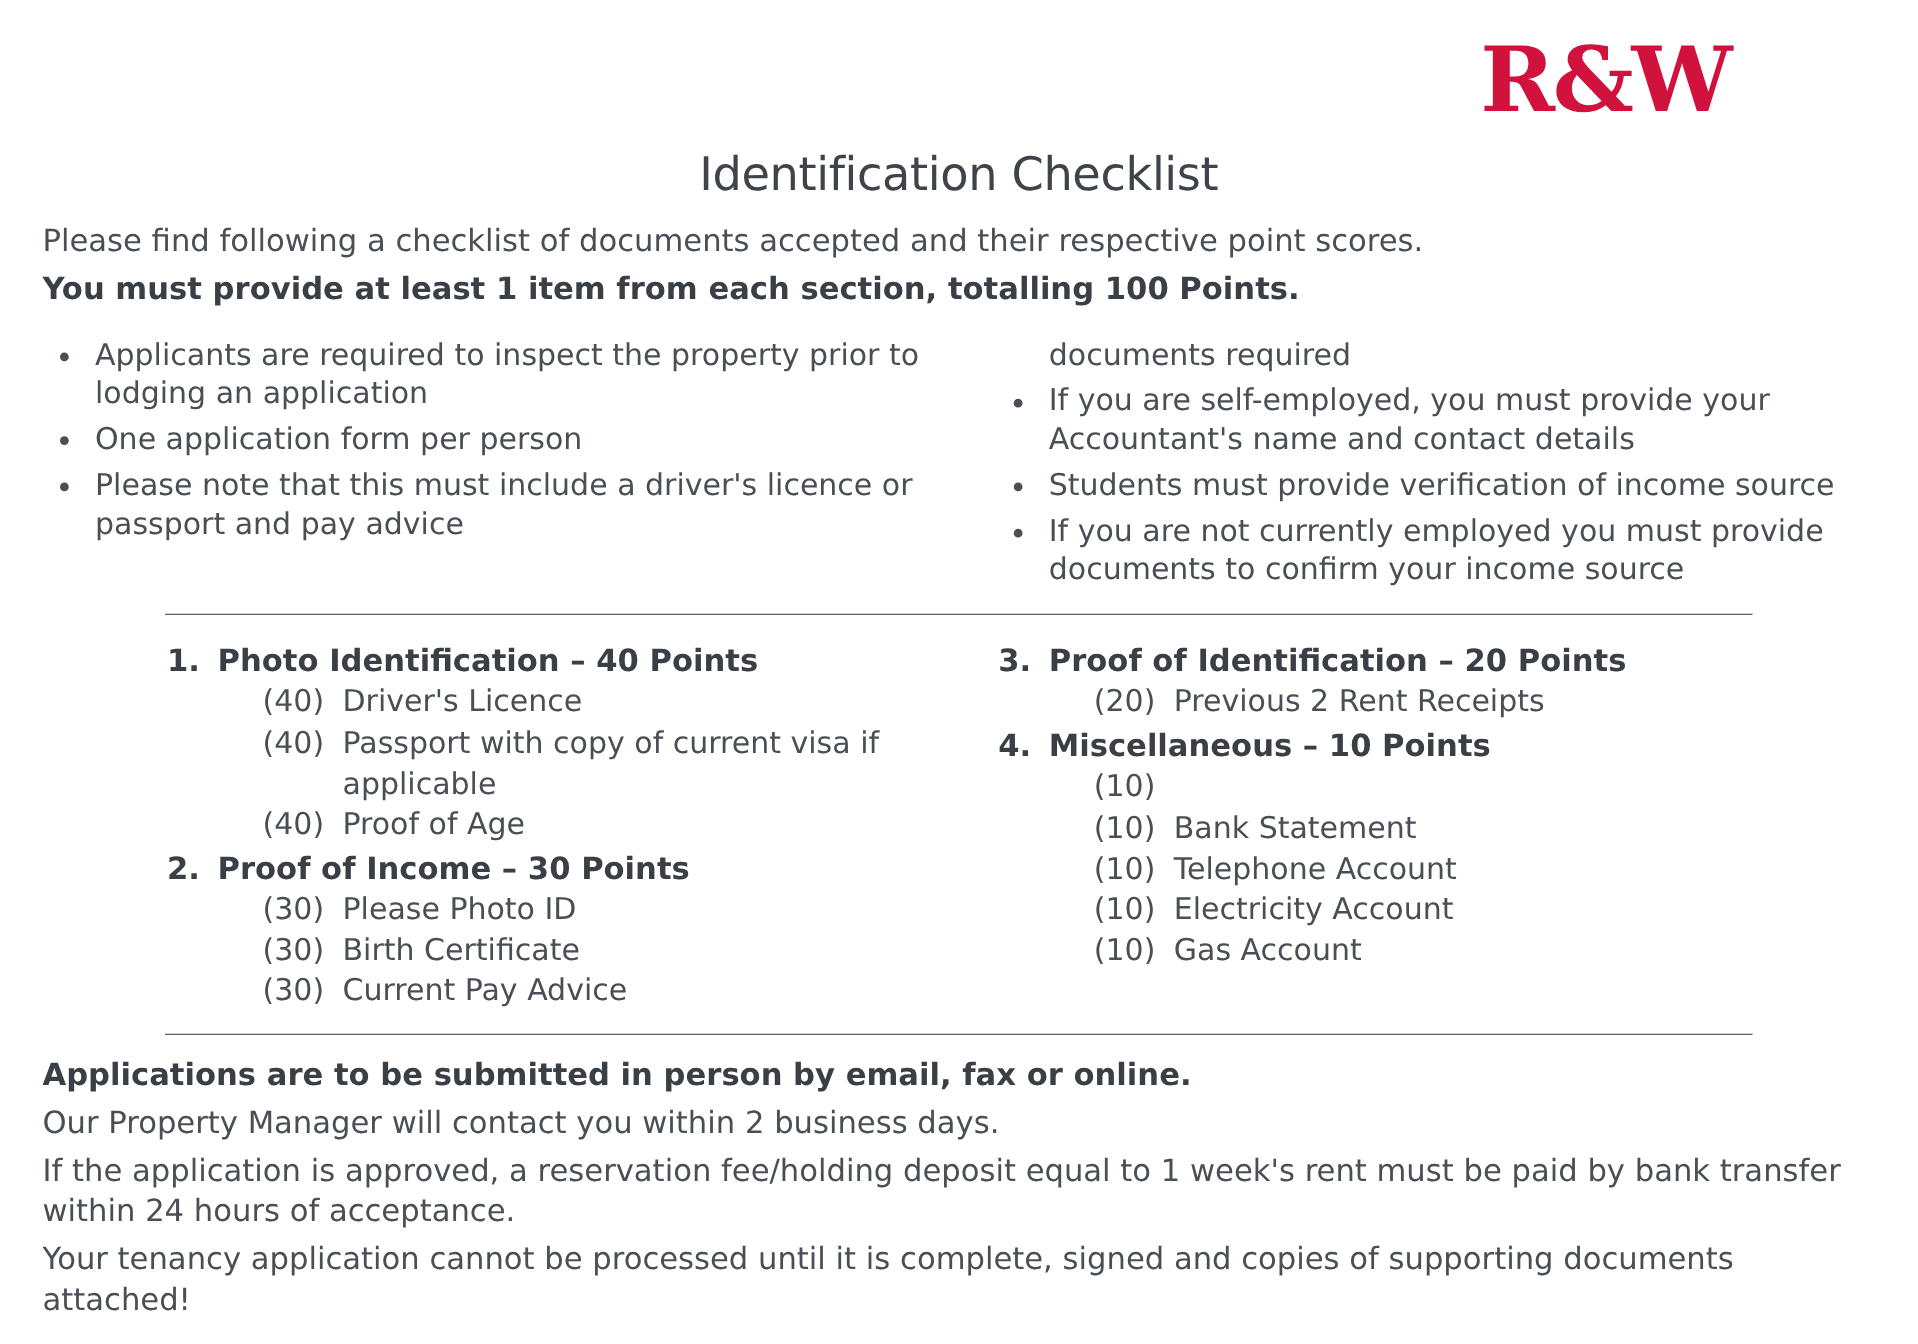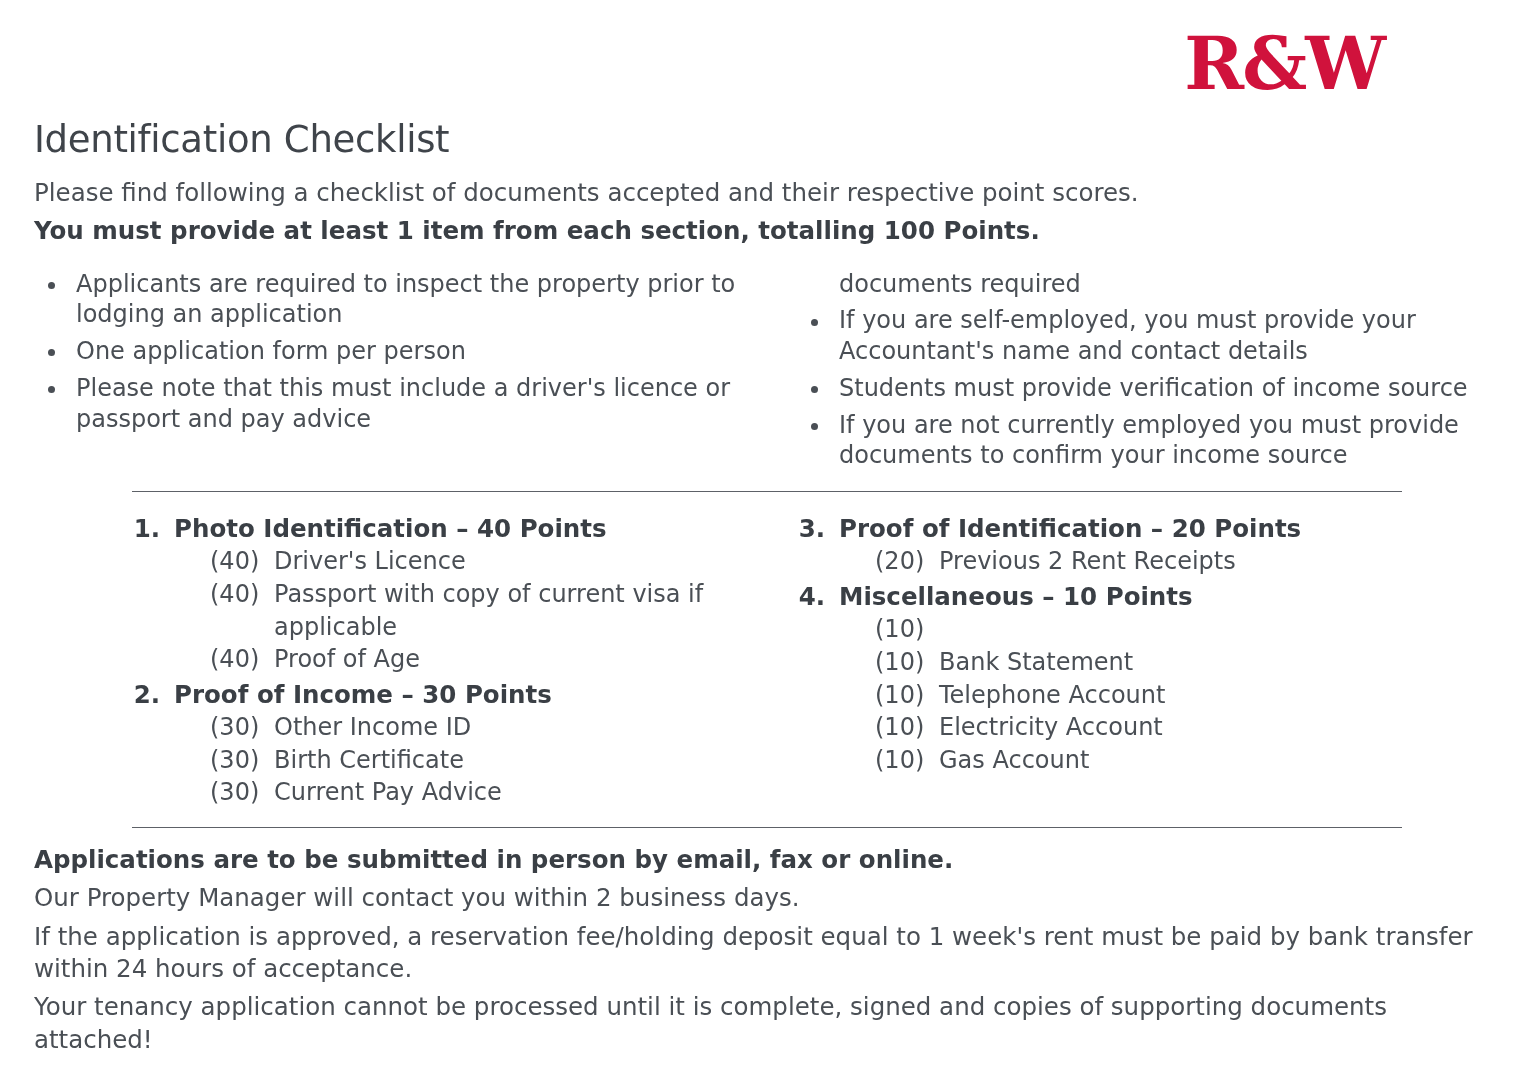--- a/index.html
+++ b/index.html
@@ -29,21 +29,21 @@
     right: 150px;
     font-family: "DejaVu Serif", serif;
     font-weight: bold;
     font-size: 72px;
     line-height: 1;
     color: #d0123c;
     letter-spacing: -2px;
   }
   
   .title {
-    text-align: left;
+    text-align: center;
     font-size: 37px;
     font-weight: normal;
     color: #3f444a;
     margin: 0;
     padding-top: 118px;
     letter-spacing: -0.3px;
   }
   
   .intro {
     margin-top: 16px;
@@ -208,21 +208,21 @@
         </div>
       </div>
 
       <div class="sec">
         <div class="sec-head">
           <span class="sec-num">2.</span>
           <span>Proof of Income – 30 Points</span>
         </div>
         <div class="item">
           <span class="pts">(30)</span>
-          <span class="itxt">Other Income ID</span>
+          <span class="itxt">Please Photo ID</span>
         </div>
         <div class="item">
           <span class="pts">(30)</span>
           <span class="itxt">Birth Certificate</span>
         </div>
         <div class="item">
           <span class="pts">(30)</span>
           <span class="itxt">Current Pay Advice</span>
         </div>
       </div>

